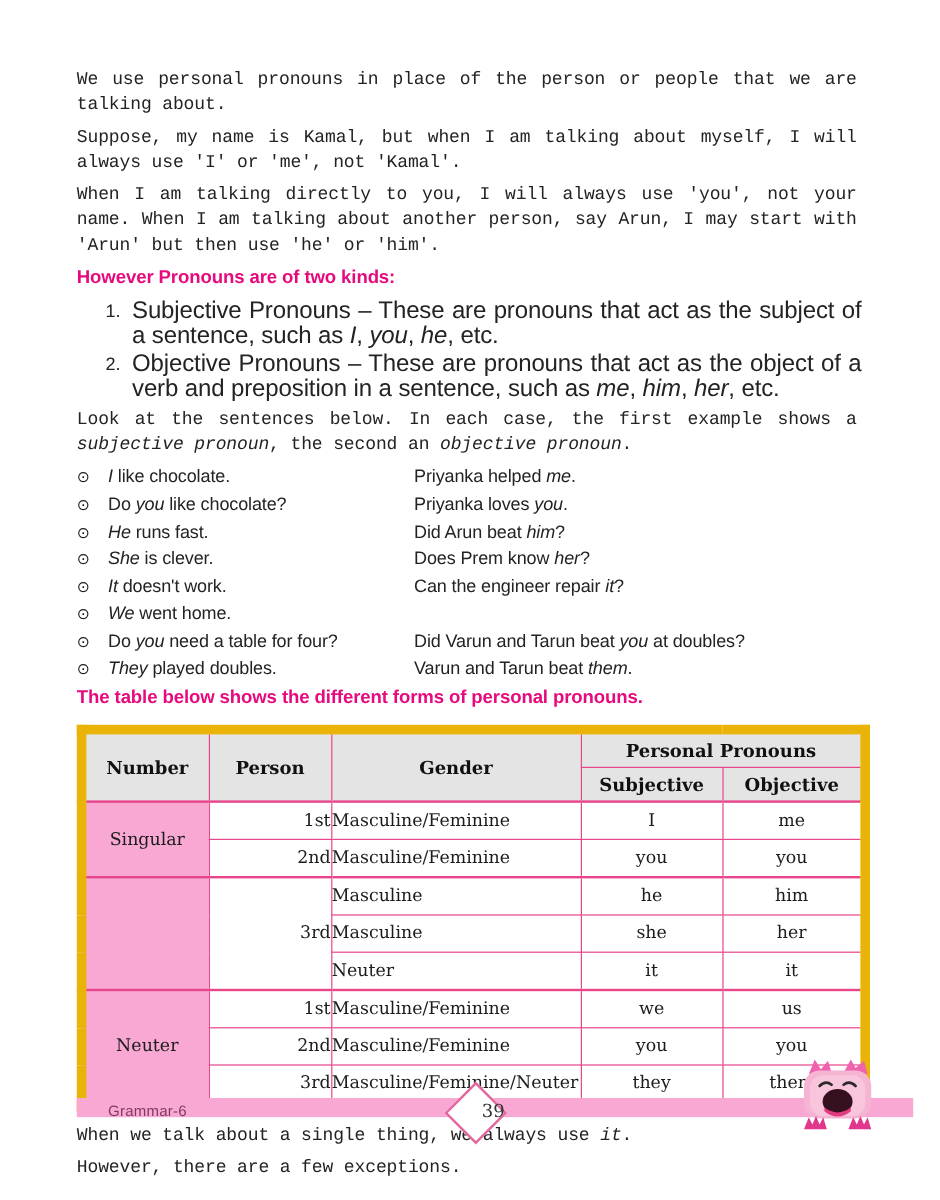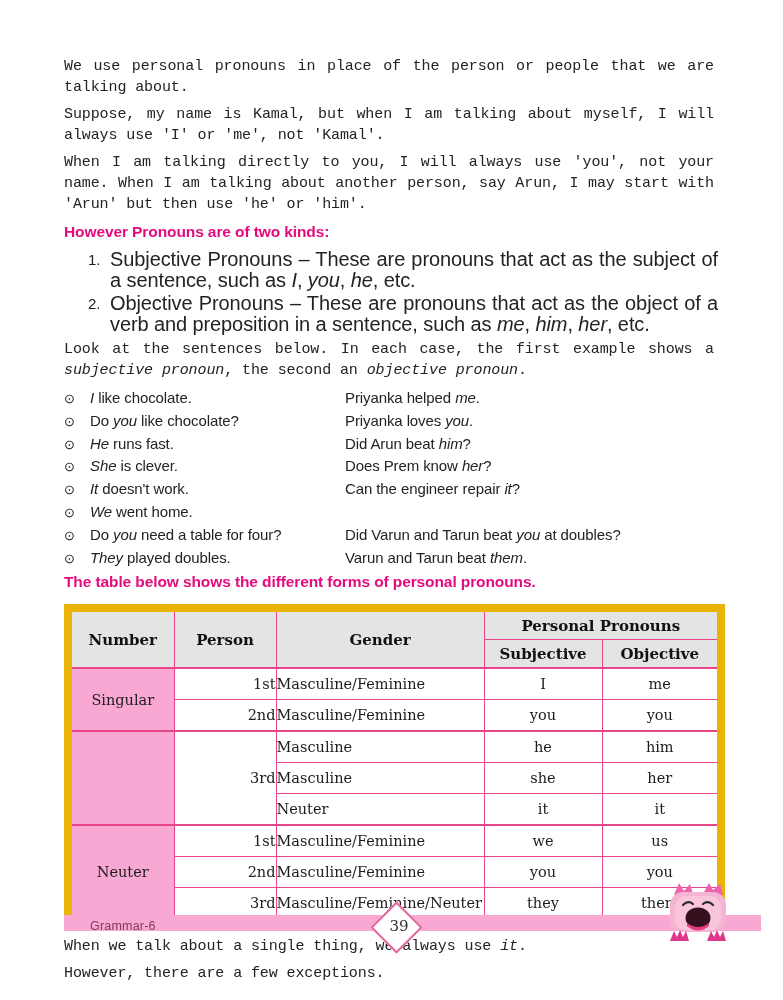--- a/index.html
+++ b/index.html
@@ -31,21 +31,21 @@
   table.pron td.gender-col{text-align:left;}
   table.pron td.pron-col{text-align:center;}
   table.pron{border:8px solid #eab308;}
   tr.group-top td{border-top-width:2px;}
   
   .footer-bar{position:absolute;left:64px;top:915px;width:681px;height:16px;background:#f9a8d4;padding-left:16px;}
   .book-label{position:absolute;left:26px;top:0;line-height:22px;font-size:12.5px;color:#823a5e;letter-spacing:0.2px;}
   .page-badge{position:absolute;left:372px;top:903px;width:46px;height:46px;}
   .badge-diamond{position:absolute;left:6px;top:6px;width:33px;height:33px;background:#ffffff;
     border:2px solid #e2679e;transform:rotate(45deg);}
-  .badge-num{position:absolute;left:4px;top:0;width:46px;height:46px;text-align:center;line-height:46px;
+  .badge-num{position:absolute;left:16px;top:0;width:46px;height:46px;text-align:center;line-height:46px;
     font-family:"DejaVu Serif",serif;font-size:15px;color:#333;}
   .mascot{position:absolute;left:666px;top:879px;width:64px;height:70px;}
 </style>
 </head>
 <body>
 
 <div class="page">
   <div class="content">
 
     <p class="body">We use personal pronouns in place of the person or people that we are talking about.</p>

